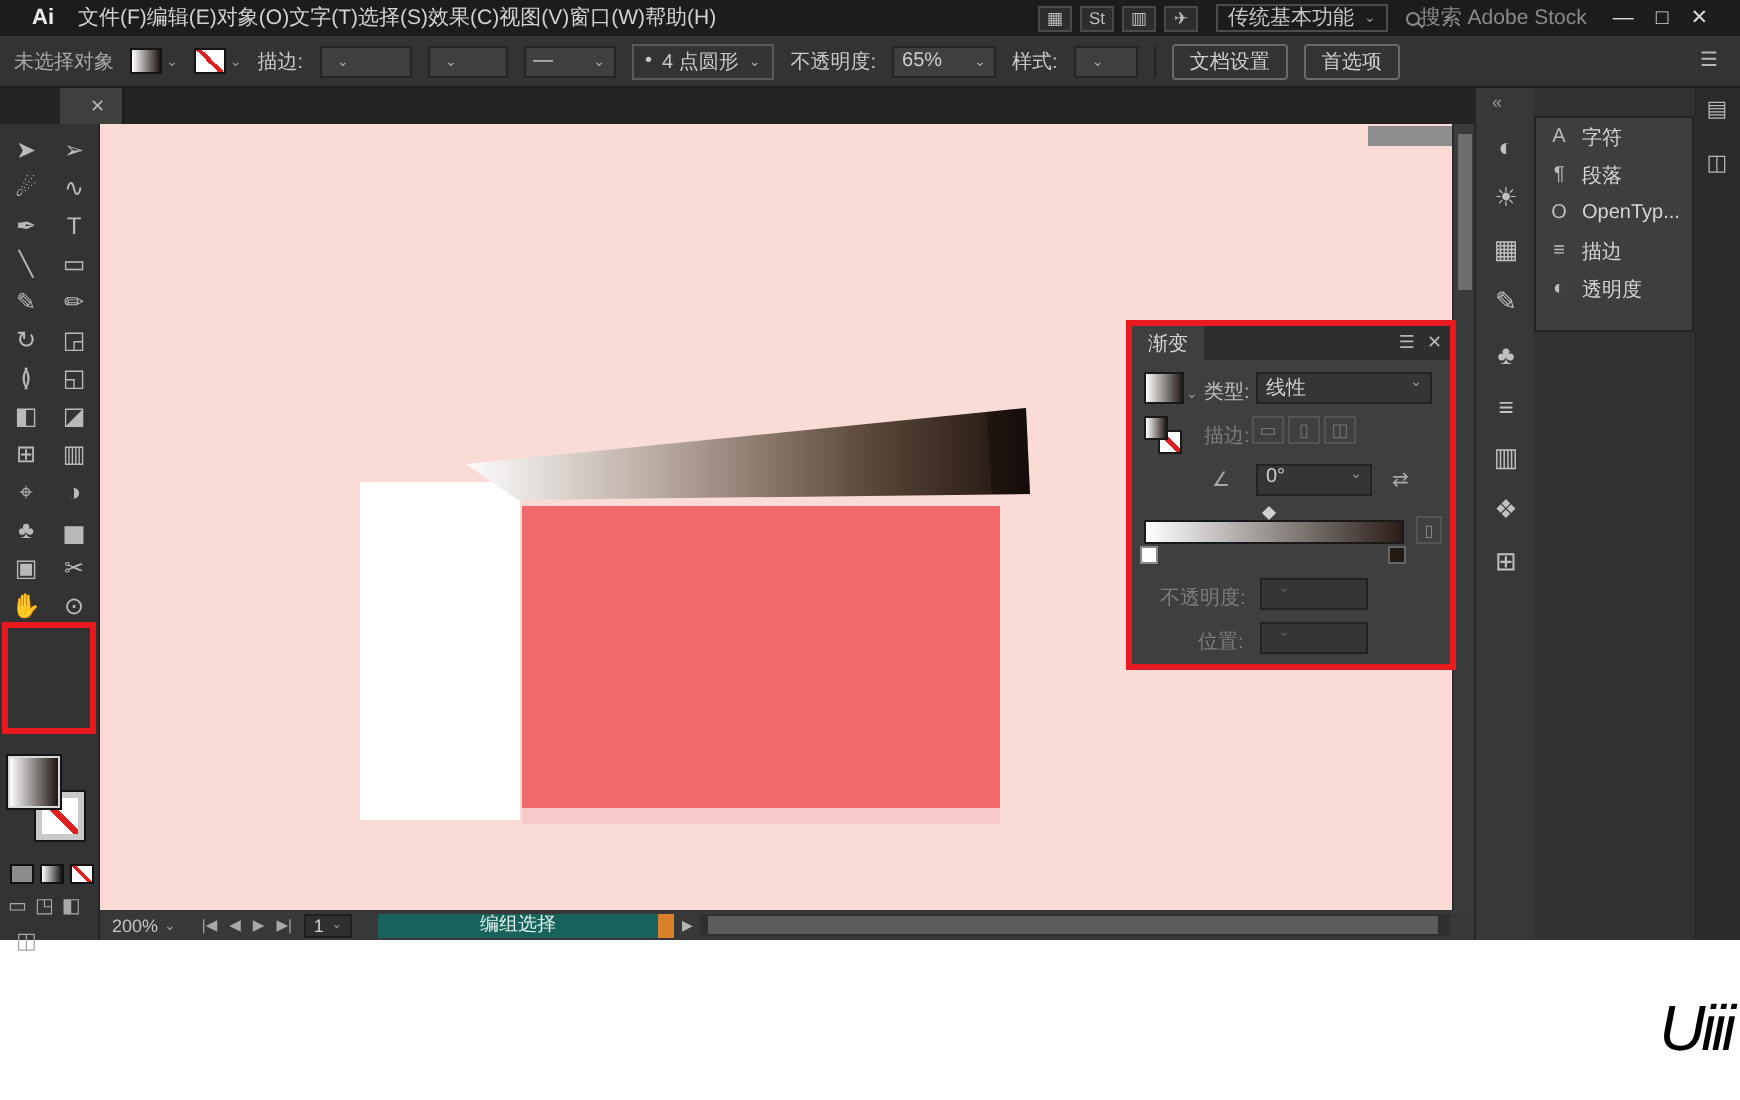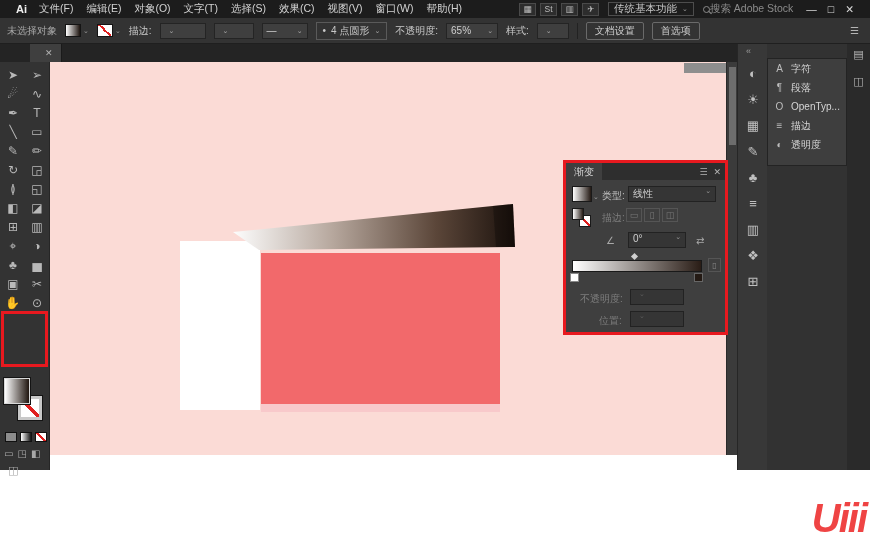--- a/index.html
+++ b/index.html
@@ -5,21 +5,21 @@
   *{margin:0;padding:0;box-sizing:border-box}
   html,body{width:870px;height:550px;overflow:hidden}
   body{font-family:"Liberation Sans","DejaVu Sans",sans-serif;background:#fff;font-size:11px}
   .abs{position:absolute}
   .stage{position:relative;width:870px;height:550px;background:#fff;overflow:hidden}
 
   
   .menubar{left:0;top:0;width:870px;height:18px;background:#1c1c1c;display:flex;align-items:center;padding:0 16px;color:#d2d2d2;font-size:10.5px;z-index:30}
   .ai-logo{font-weight:bold;color:#efefef;margin-right:12px;font-size:11px}
   .menus{display:flex;align-items:center}
-  .menu-item{margin-right:13px;white-space:nowrap;cursor:default}
+  .menu-item{white-space:nowrap;cursor:default}
   .mb-right{margin-left:auto;display:flex;align-items:center;gap:9px}
   .mb-icon{width:17px;height:13px;background:#2d2d2d;border:1px solid #4a4a4a;color:#bdbdbd;font-size:8.5px;display:flex;align-items:center;justify-content:center}
   .workspace{display:flex;align-items:center;border:1px solid #4d4d4d;padding:0 5px;height:14px;color:#c7c7c7;white-space:nowrap}
   .workspace::after{content:"⌄";font-size:7px;margin-left:5px;color:#9a9a9a}
   .search{display:flex;align-items:center;gap:0;color:#8b8b8b;white-space:nowrap}
   .mag{width:7px;height:7px;border:1px solid #8b8b8b;border-radius:50%;position:relative;display:inline-block}
   .mag::after{content:"";position:absolute;width:4px;height:1px;background:#8b8b8b;right:-3px;bottom:-1px;transform:rotate(45deg)}
   .winctl{display:flex;align-items:center;gap:11px;color:#d8d8d8;margin-left:4px}
 
   
@@ -110,21 +110,21 @@
   .gside{position:absolute;left:142px;top:78px;width:13px;height:14px;border:1px solid #555;color:#888;font-size:8px;display:flex;align-items:center;justify-content:center}
 
   
   .hl-box{border:3px solid #e8191f;background:transparent;z-index:26;pointer-events:none}
 
   
   .shape{position:absolute}
 
   
   .watermark{right:4px;top:498px;display:flex;align-items:center;gap:8px;z-index:5}
-  .wm-logo{font-size:40px;font-weight:bold;font-style:italic;color:#ef4444;letter-spacing:-2px;line-height:1}
+  .wm-logo{font-size:32px;font-weight:normal;font-style:italic;color:#000000;letter-spacing:-2px;line-height:1}
   .wm-col{display:flex;flex-direction:column;line-height:1.25}
   .wm-cn{font-size:17px;font-weight:bold;color:#b9e1f3}
   .wm-url{font-size:9px;color:#c6e7f5;letter-spacing:1px}
 </style>
 </head>
 <body>
 
 <div class="stage">
 
   <div class="menubar abs">
@@ -267,20 +267,41 @@
     </div>
     <div class="mode-row">
 
     <span>▭</span>
         <span>◳</span>
         <span>◧</span>
       </div>
     <div class="screen-row">◫</div>
   </div>
 
+  <div class="statusbar abs">
+    <span class="zoom-box">
+        <span>200%</span>
+      </span>
+    <span style="display:flex;align-items:center">
+
+    <span class="navbtn">|◀</span>
+        <span class="navbtn">◀</span>
+        <span class="navbtn">▶</span>
+        <span class="navbtn">▶|</span>
+      </span>
+    <span class="ab-num">
+        <span>1</span>
+      </span>
+    <span class="tool-field">编组选择</span>
+    <span class="playhead"></span>
+    <span class="flyout">▶</span>
+    <span class="hscroll">
+        <span class="hthumb"></span>
+      </span>
+  </div>
 
   <div class="dock abs">
     <div class="dock-strip">
       <span class="dock-collapse">«</span>
       <div class="dock-icons">
 
       <span class="dock-icon">◐</span>
           <span class="dock-icon">☀</span>
           <span class="dock-icon">▦</span>
           <span class="dock-icon">✎</span>

